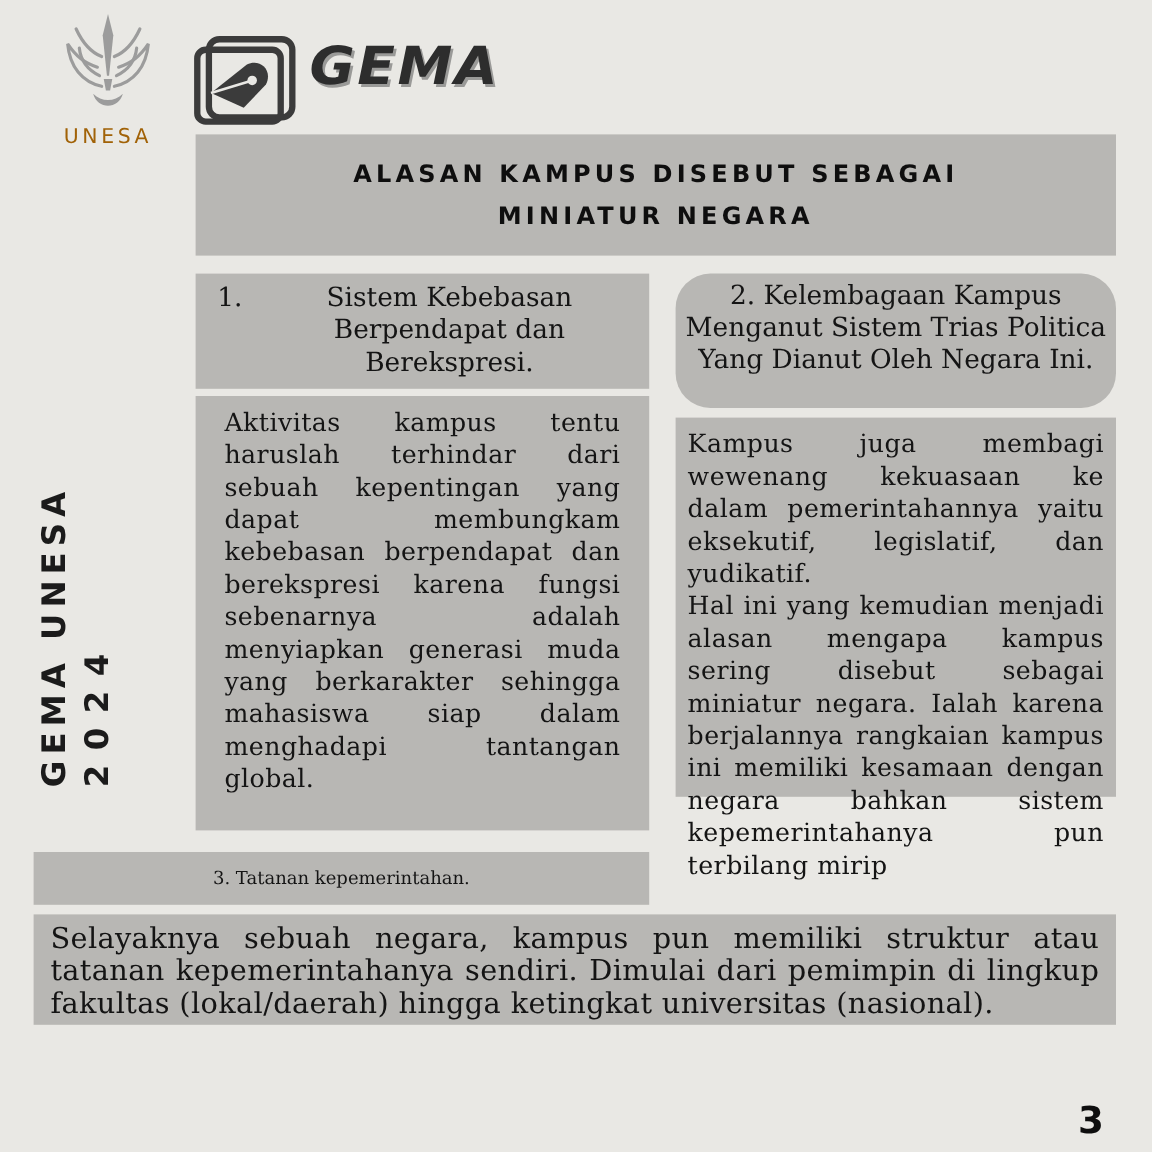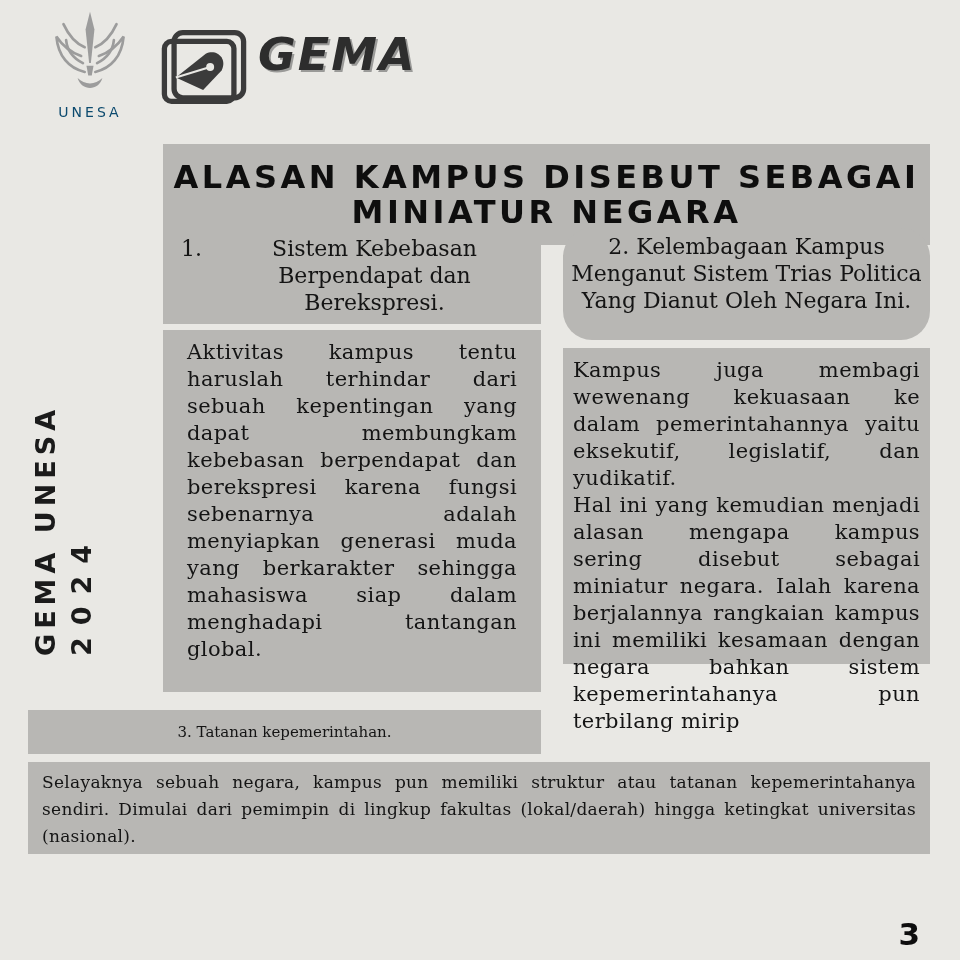--- a/index.html
+++ b/index.html
@@ -6,21 +6,21 @@
   html,body { background:#d6d6d4; }
   body { font-family:"DejaVu Serif", serif; }
   .canvas {
     position:relative; width:960px; height:960px; margin:0 auto;
     background:#e9e8e4; overflow:hidden; color:#141414;
   }
   .box { position:absolute; background:#b8b7b4; color:#141414; }
 
   
   .unesa-logo { position:absolute; left:40px; top:10px; width:100px; text-align:center; }
-  .unesa-label { font-family:"DejaVu Sans", sans-serif; color:#0c4a6e; font-size:14px; letter-spacing:3px; margin-top:-2px; }
+  .unesa-label { font-family:"DejaVu Sans", sans-serif; color:#a16207; font-size:17px; letter-spacing:3px; margin-top:-2px; }
   .gema-logo { position:absolute; left:160px; top:28px; display:flex; align-items:flex-start; gap:10px; }
   .gema-wordmark {
     font-family:"DejaVu Sans", sans-serif; font-style:italic; font-weight:900;
     font-size:46px; letter-spacing:2px; color:#2d2d2d;
     text-shadow:2px 2px 0 rgba(90,90,90,.55);
     transform:scaleY(.95);
   }
 
   
   .sidebar-vertical {
@@ -29,23 +29,22 @@
     font-family:"DejaVu Sans", sans-serif; font-weight:600; color:#1b1b1b;
     font-size:27px; line-height:36px; letter-spacing:5px; white-space:nowrap;
   }
   .sidebar-vertical .year { letter-spacing:12px; }
 
   
   .title-box {
     left:163px; top:112px; width:767px; height:101px;
     display:flex; flex-direction:column; justify-content:center; align-items:center;
     font-family:"DejaVu Sans", sans-serif; font-weight:700;
-    font-size:32px; line-height:35px; letter-spacing:3.5px; text-align:center;
+    font-size:20px; line-height:35px; letter-spacing:3.5px; text-align:center;
     color:#0e0e0e;
-    margin-top:32px;
   }
 
   
   .s1-head {
     left:163px; top:228px; width:378px; height:96px;
     display:flex; align-items:flex-start; padding:7px 14px 7px 18px;
     font-size:22px; line-height:27px;
   }
   .s1-num { flex:0 0 auto; margin-right:8px; }
   .s1-headtext { flex:1 1 auto; text-align:center; padding:0 6px 0 18px; }
@@ -67,21 +66,21 @@
   }
 
   
   .s3-head {
     left:28px; top:710px; width:513px; height:44px;
     display:flex; align-items:center; justify-content:center;
     font-size:15px;
   }
   .s3-body {
     left:28px; top:762px; width:902px; height:92px;
-    padding:7px 14px; font-size:17px; line-height:27px;
+    padding:7px 14px; font-size:24px; line-height:27px;
     text-align:justify; text-align-last:left; letter-spacing:.3px;
   }
 
   .page-number {
     position:absolute; right:40px; bottom:8px;
     font-family:"DejaVu Sans", sans-serif; font-weight:700; font-size:31px; color:#0e0e0e;
   }
 </style>
 </head>
 <body>

